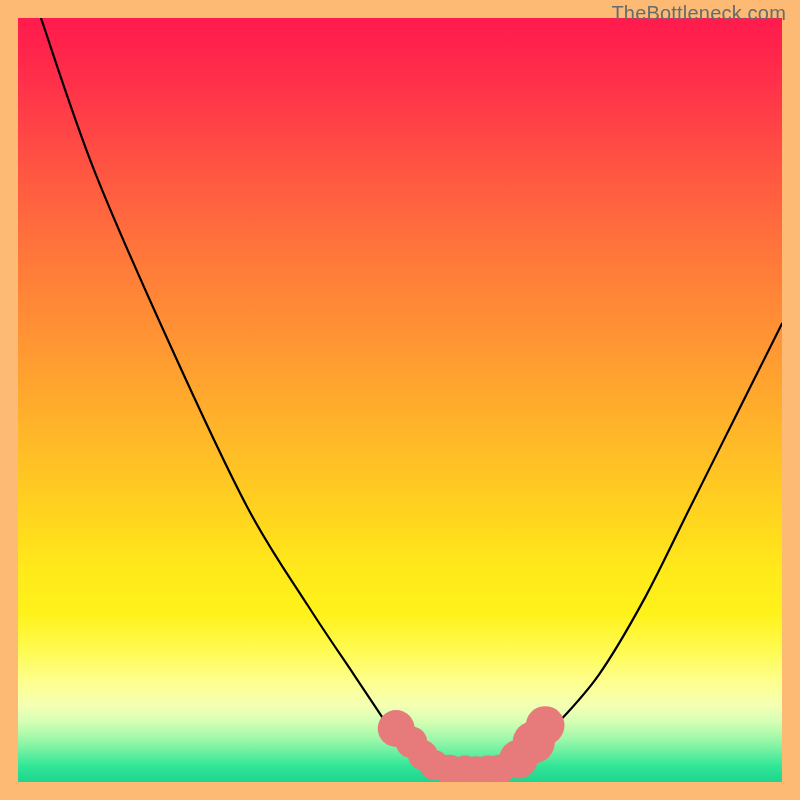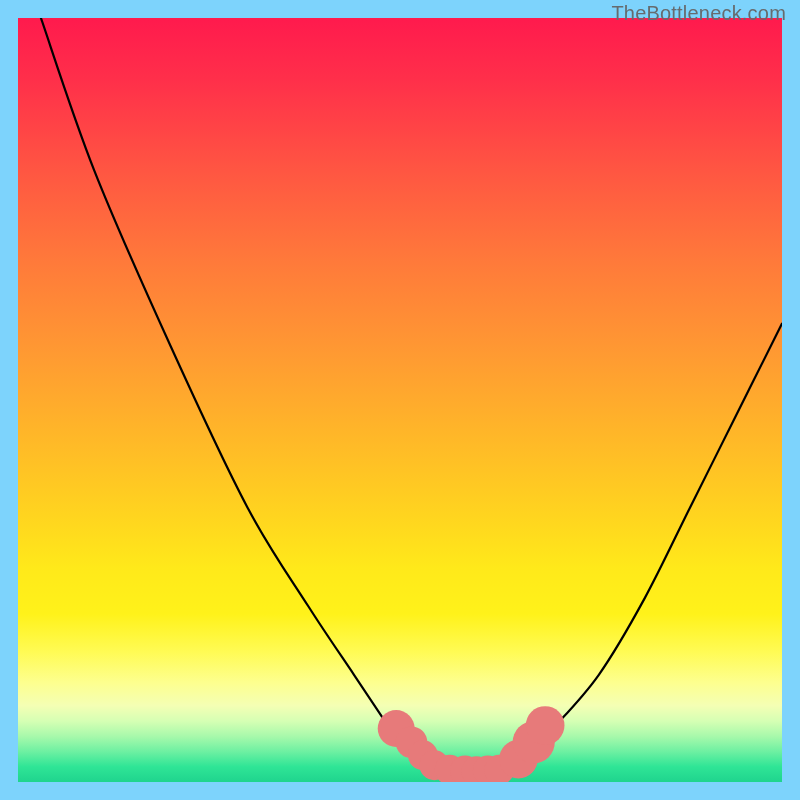--- a/index.html
+++ b/index.html
@@ -10,21 +10,21 @@
     overflow: hidden;
     background: #000;
     font-family: Arial, Helvetica, sans-serif;
   }
   .frame {
     position: absolute;
     top: 0;
     left: 0;
     width: 800px;
     height: 800px;
-    background: #7dd3fc;
+    background: #fdba74;
   }
   .plot-area {
     position: absolute;
     top: 18px;
     left: 18px;
     width: 764px;
     height: 764px;
     overflow: hidden;
   }
   .gradient {

